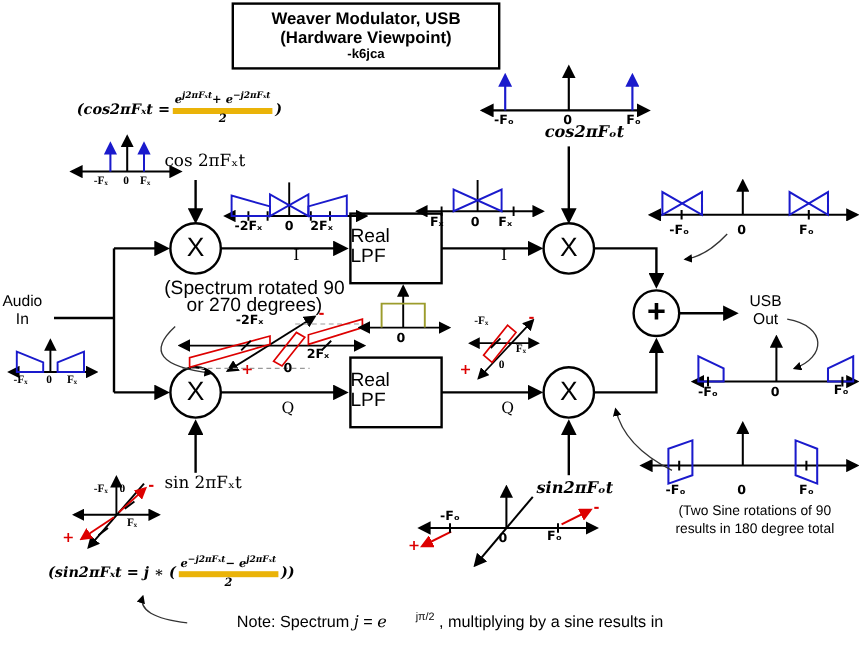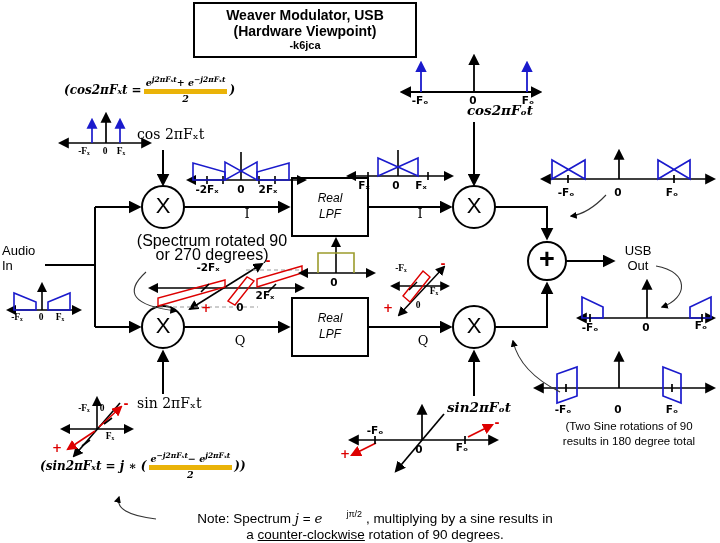--- a/index.html
+++ b/index.html
@@ -19,24 +19,24 @@
   .frac{display:inline-flex;flex-direction:column;align-items:center;font-size:9.5px;line-height:1.1;margin:0 2px;}
   .frac .num{border-bottom:5px solid #eab308;padding:0 2px;}
   .titlebox{position:absolute;left:193px;top:2px;width:220px;border:2px solid #000;text-align:center;padding:3px 0 4px 0;background:#fff;}
   .titlebox .l1{font-size:14px;font-weight:bold;line-height:16px;}
   .titlebox .l3{font-size:11px;font-weight:bold;line-height:13px;}
   .ann{font-size:16px;line-height:14px;text-align:center;}
   .ann2{font-size:11.5px;line-height:15px;text-align:center;}
   .note{font-size:13.5px;line-height:16px;text-align:center;}
   .note sup{font-size:9px;padding-left:24px;}
   .note i{font-family:"DejaVu Serif",serif;}
-  .lpf{font-size:12px;line-height:16px;text-align:center;font-style:italic;}
+  .lpf{font-size:16px;line-height:16px;}
   .mix{font-size:22px;line-height:22px;font-family:"Liberation Sans",sans-serif;transform:translateX(-50%);}
   .plus{font-size:27px;line-height:27px;font-weight:bold;transform:translateX(-50%);}
-  .io{font-size:13px;line-height:15px;}
+  .io{font-size:13px;line-height:15px;text-align:center;}
 </style>
 </head>
 <body>
 
 <div class="stage">
 
 <svg width="720" height="543" viewBox="0 0 720 543">
   <defs>
     <marker id="mk" viewBox="0 0 10 10" refX="8" refY="5" markerWidth="6.5" markerHeight="6.5" orient="auto-start-reverse">
           <path d="M0,0L10,5L0,10z" fill="#000"></path>
@@ -193,31 +193,31 @@
 </div>
 
 <div class="t formula" style="left:64px;top:76px">
   <span>(cos2πFₓt =</span>
   <span class="frac">
         <span class="num"><span>e</span><sup>j2πFₓt</sup><span>+ e</span><sup>−j2πFₓt</sup></span>
         <span class="den">2</span>
       </span>
   <span>)</span>
 </div>
-<div class="t formula" style="left:40px;top:452px">
+<div class="t formula" style="left:40px;top:462px">
   <span>(sin2πFₓt = j ∗ (</span>
   <span class="frac">
         <span class="num"><span>e</span><sup>−j2πFₓt</sup><span>− e</span><sup>j2πFₓt</sup></span>
         <span class="den">2</span>
       </span>
   <span>))</span>
 </div>
 
 <div class="t cap" style="left:137px;top:126px">cos 2πFₓt</div>
-<div class="t capb c" style="left:500px;top:102px">cos2πFₒt</div>
+<div class="t capb c" style="left:487px;top:102px">cos2πFₒt</div>
 <div class="t cap" style="left:137px;top:395px">sin 2πFₓt</div>
 <div class="t capb" style="left:447px;top:399px">sin2πFₒt</div>
 
 <div class="t io" style="left:2px;top:243px">
   <div>Audio</div>
   <div>In</div>
 </div>
 <div class="t io c" style="left:638px;top:243px;text-align:center">
   <div>USB</div>
   <div>Out</div>
@@ -302,16 +302,15 @@
 <div class="t ann c" style="left:212px;top:234px">
   <div>(Spectrum rotated 90</div>
   <div>or 270 degrees)</div>
 </div>
 <div class="t ann2 c" style="left:629px;top:419px">
   <div>(Two Sine rotations of 90</div>
   <div>results in 180 degree total</div>
 </div>
 <div class="t note" style="left:160px;top:506px;width:430px">
   <div><span>Note:  Spectrum </span><i>j</i><span> = </span><i>e</i><sup>jπ/2</sup><span> , multiplying by a sine results in</span></div>
-  <div><span>a </span><u>counter-clockwise</u><span> rotation of 90 degrees.</span></div>
 </div>
 
 </div>
 
 </body></html>

